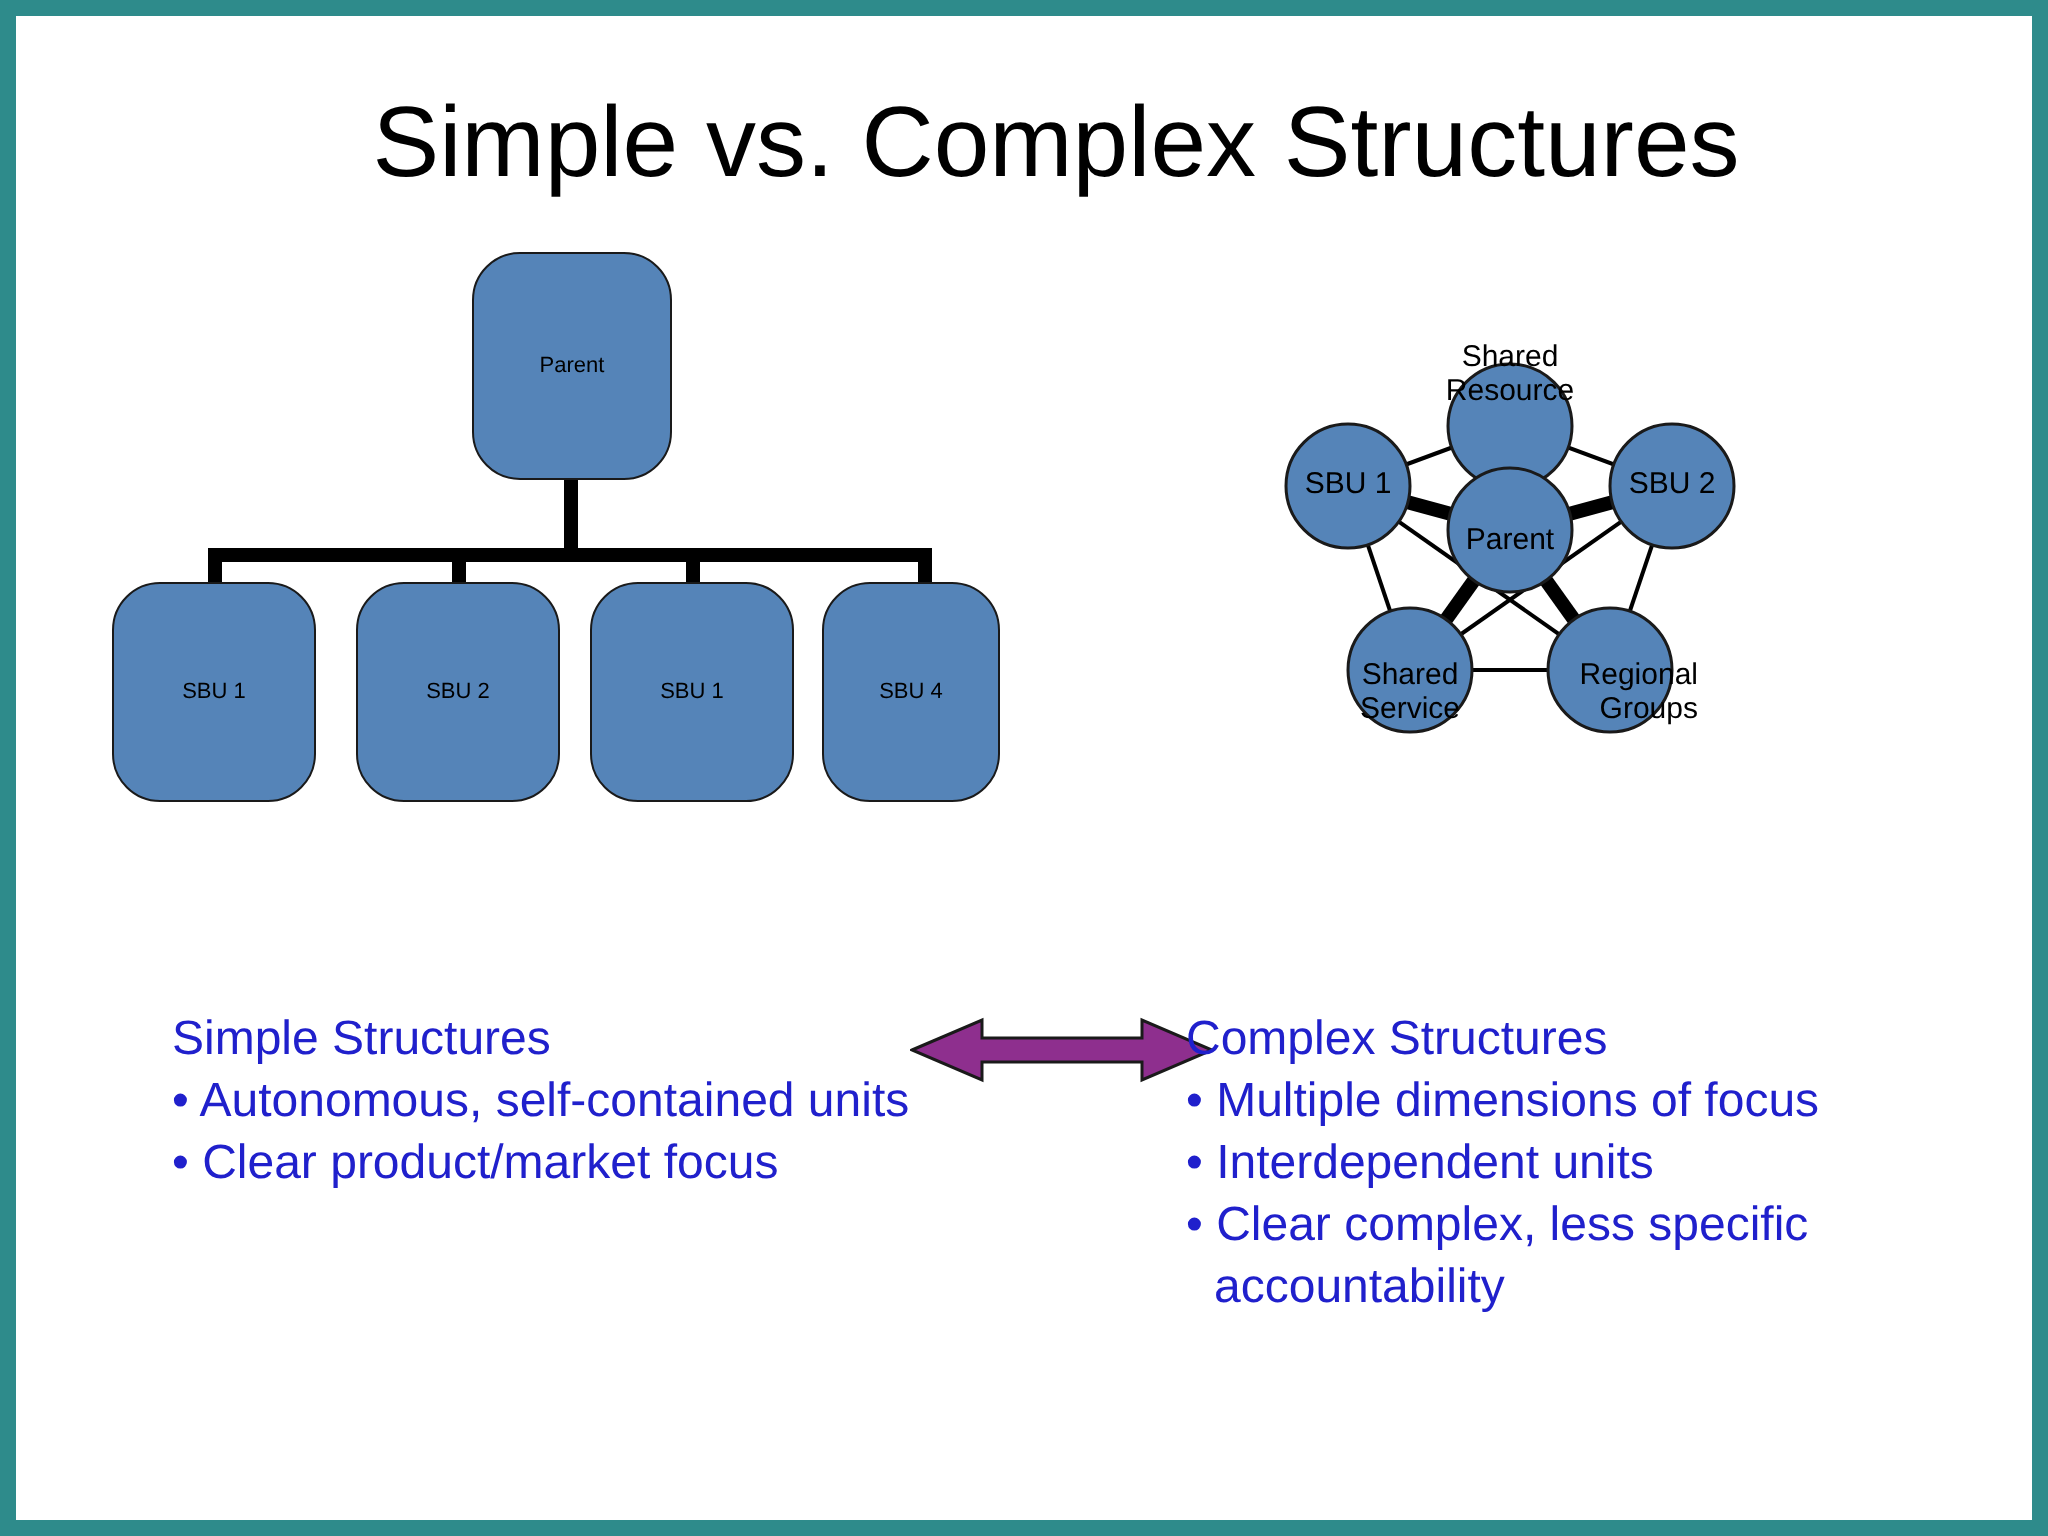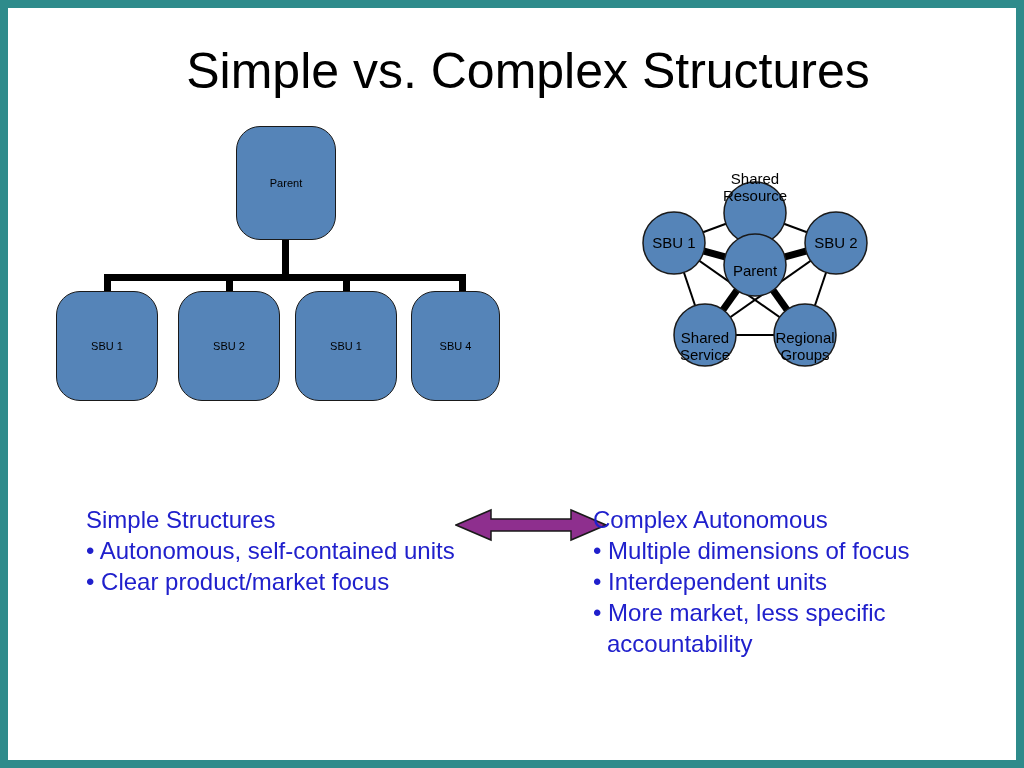--- a/index.html
+++ b/index.html
@@ -94,33 +94,33 @@
         <circle class="node" cx="79" cy="197" r="31"></circle>
         <circle class="node" cx="179" cy="197" r="31"></circle>
         <circle class="node" cx="129" cy="127" r="31"></circle>
       </g>
     </svg>
     <div class="net-label" style="left:129px;top:50px;">Shared Resource</div>
     <div class="net-label" style="left:48px;top:105px;">SBU 1</div>
     <div class="net-label" style="left:210px;top:105px;">SBU 2</div>
     <div class="net-label" style="left:129px;top:133px;">Parent</div>
     <div class="net-label" style="left:79px;top:209px;">Shared Service</div>
-    <div class="net-label" style="left:179px;top:209px;">Regional Groups</div>
+    <div class="net-label" style="left:179px;top:209px;text-align:right;">Regional Groups</div>
   </div>
 
   <div class="cmp-col" style="left:78px;width:410px;">
     <div class="cmp-heading">Simple Structures</div>
     <div class="bullet">• Autonomous, self-contained units</div>
     <div class="bullet">• Clear product/market focus</div>
   </div>
 
   <svg class="arrow" width="152" height="36" viewBox="0 0 152 36">
     <polygon points="1,18 36,3 36,12 116,12 116,3 151,18 116,33 116,24 36,24 36,33"></polygon>
   </svg>
 
   <div class="cmp-col" style="left:585px;width:360px;">
-    <div class="cmp-heading">Complex Autonomous</div>
+    <div class="cmp-heading">Complex Structures</div>
     <div class="bullet">• Multiple dimensions of focus</div>
     <div class="bullet">• Interdependent units</div>
-    <div class="bullet">• More market, less specific accountability</div>
+    <div class="bullet">• Clear complex, less specific accountability</div>
   </div>
 
 </div>
 
 </body></html>

